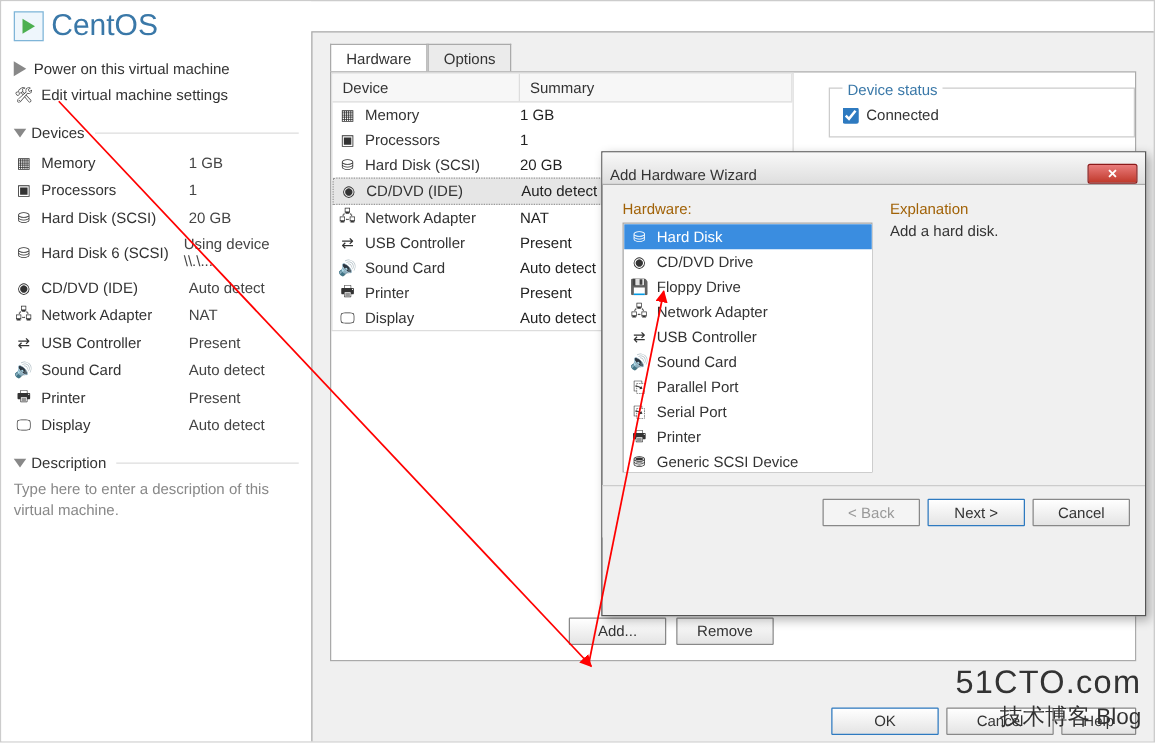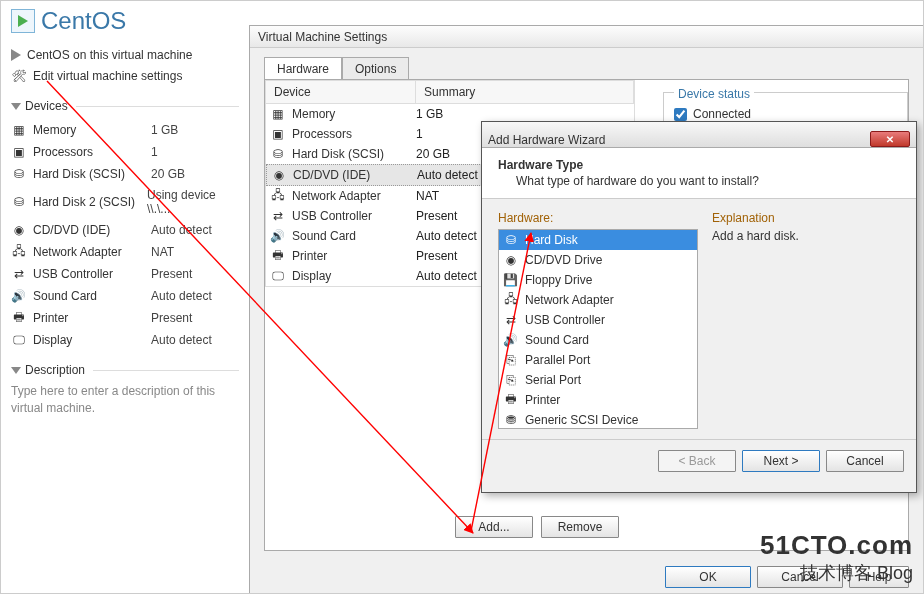--- a/index.html
+++ b/index.html
@@ -52,21 +52,21 @@
 .wiz-col{flex:1}
 .wiz-col .leg{color:#a16207;margin-bottom:4px}
 .wiz-list{border:1px solid #aaa;background:#fff;height:200px;width:200px;overflow:auto}
 .wiz-list .wrow{display:flex;align-items:center;gap:6px;padding:2px 4px}
 .wiz-list .wrow.sel{background:#3a8de0;color:#fff}
 .wiz-list .wrow.sel span{color:#fff}
 .wiz-footer{border-top:1px solid #ccc;height:42px;display:flex;align-items:center;justify-content:flex-end;gap:6px;padding:0 12px;background:#f0f0f0}
 
 .bottom-bar{position:absolute;bottom:6px;right:14px;display:flex;gap:6px;z-index:2}
 .watermark{position:absolute;bottom:8px;right:10px;color:#bbb;font-family:Arial;z-index:6;pointer-events:none;text-align:right}
-.watermark .w1{font-size:26px;font-weight:bold;letter-spacing:1px}
+.watermark .w1{font-size:26px;font-weight:normal;letter-spacing:1px}
 .watermark .w2{font-size:18px}
 
 .icon{width:16px;height:16px;display:inline-flex;align-items:center;justify-content:center;flex:none}
 .tri{display:inline-block;width:0;height:0}
 .tri.right{border-top:6px solid transparent;border-bottom:6px solid transparent;border-left:10px solid #5a5}
 .tri.gray{border-left-color:#888}
 .tri.down{border-left:5px solid transparent;border-right:5px solid transparent;border-top:7px solid #888}
 
 svg.arrows{position:absolute;left:0;top:0;width:924px;height:594px;z-index:10;pointer-events:none}
 
@@ -78,21 +78,21 @@
 
 <div class="sidebar">
   <div class="vm-title">
     <div class="vm-logo">
         <span class="tri right"></span>
       </div>
     <span class="vm-title-text">CentOS</span>
   </div>
   <div class="action-row">
     <span class="tri right gray"></span>
-    <span>CentOS on this virtual machine</span>
+    <span>Power on this virtual machine</span>
   </div>
   <div class="action-row link">
     <span class="icon">🛠</span>
     <span>Edit virtual machine settings</span>
   </div>
 
   <div class="section-header">
     <span class="tri down"></span>
     <span>Devices</span>
   </div>
@@ -107,21 +107,21 @@
         <span class="lab">Processors</span>
         <span class="val">1</span>
       </div>
       <div class="row">
         <span class="icon">⛁</span>
         <span class="lab">Hard Disk (SCSI)</span>
         <span class="val">20 GB</span>
       </div>
       <div class="row">
         <span class="icon">⛁</span>
-        <span class="lab">Hard Disk 2 (SCSI)</span>
+        <span class="lab">Hard Disk 6 (SCSI)</span>
         <span class="val">Using device \\.\...</span>
       </div>
       <div class="row">
         <span class="icon">◉</span>
         <span class="lab">CD/DVD (IDE)</span>
         <span class="val">Auto detect</span>
       </div>
       <div class="row">
         <span class="icon">🖧</span>
         <span class="lab">Network Adapter</span>
@@ -150,23 +150,20 @@
     </div>
 
   <div class="section-header">
     <span class="tri down"></span>
     <span>Description</span>
   </div>
   <div class="desc-text">Type here to enter a description of this virtual machine.</div>
 </div>
 
 <div class="settings-window">
-  <div class="settings-title">
-    <span>Virtual Machine Settings</span>
-  </div>
   <div class="tab-strip">
     <div class="tab">Hardware</div>
     <div class="tab inactive">Options</div>
   </div>
   <div class="settings-body">
     <div class="dev-table">
       <div class="hdr">
         <div class="c1">Device</div>
         <div class="c2">Summary</div>
       </div>
@@ -254,24 +251,20 @@
     <button class="btn primary" style="min-width:86px">OK</button>
     <button class="btn" style="min-width:86px">Cancel</button>
     <button class="btn" style="min-width:60px">Help</button>
   </div>
 </div>
 
 <div class="wizard">
   <div class="wiz-title">
     <span>Add Hardware Wizard</span>
     <div class="close-btn">✕</div>
-  </div>
-  <div class="wiz-head">
-    <div class="ht">Hardware Type</div>
-    <div class="hs">What type of hardware do you want to install?</div>
   </div>
   <div class="wiz-body">
     <div class="wiz-col">
       <div class="leg">Hardware:</div>
       <div class="wiz-list" id="wiz-list">
           <div class="wrow sel">
             <span class="icon">⛁</span>
             <span>Hard Disk</span>
           </div>
           <div class="wrow">

